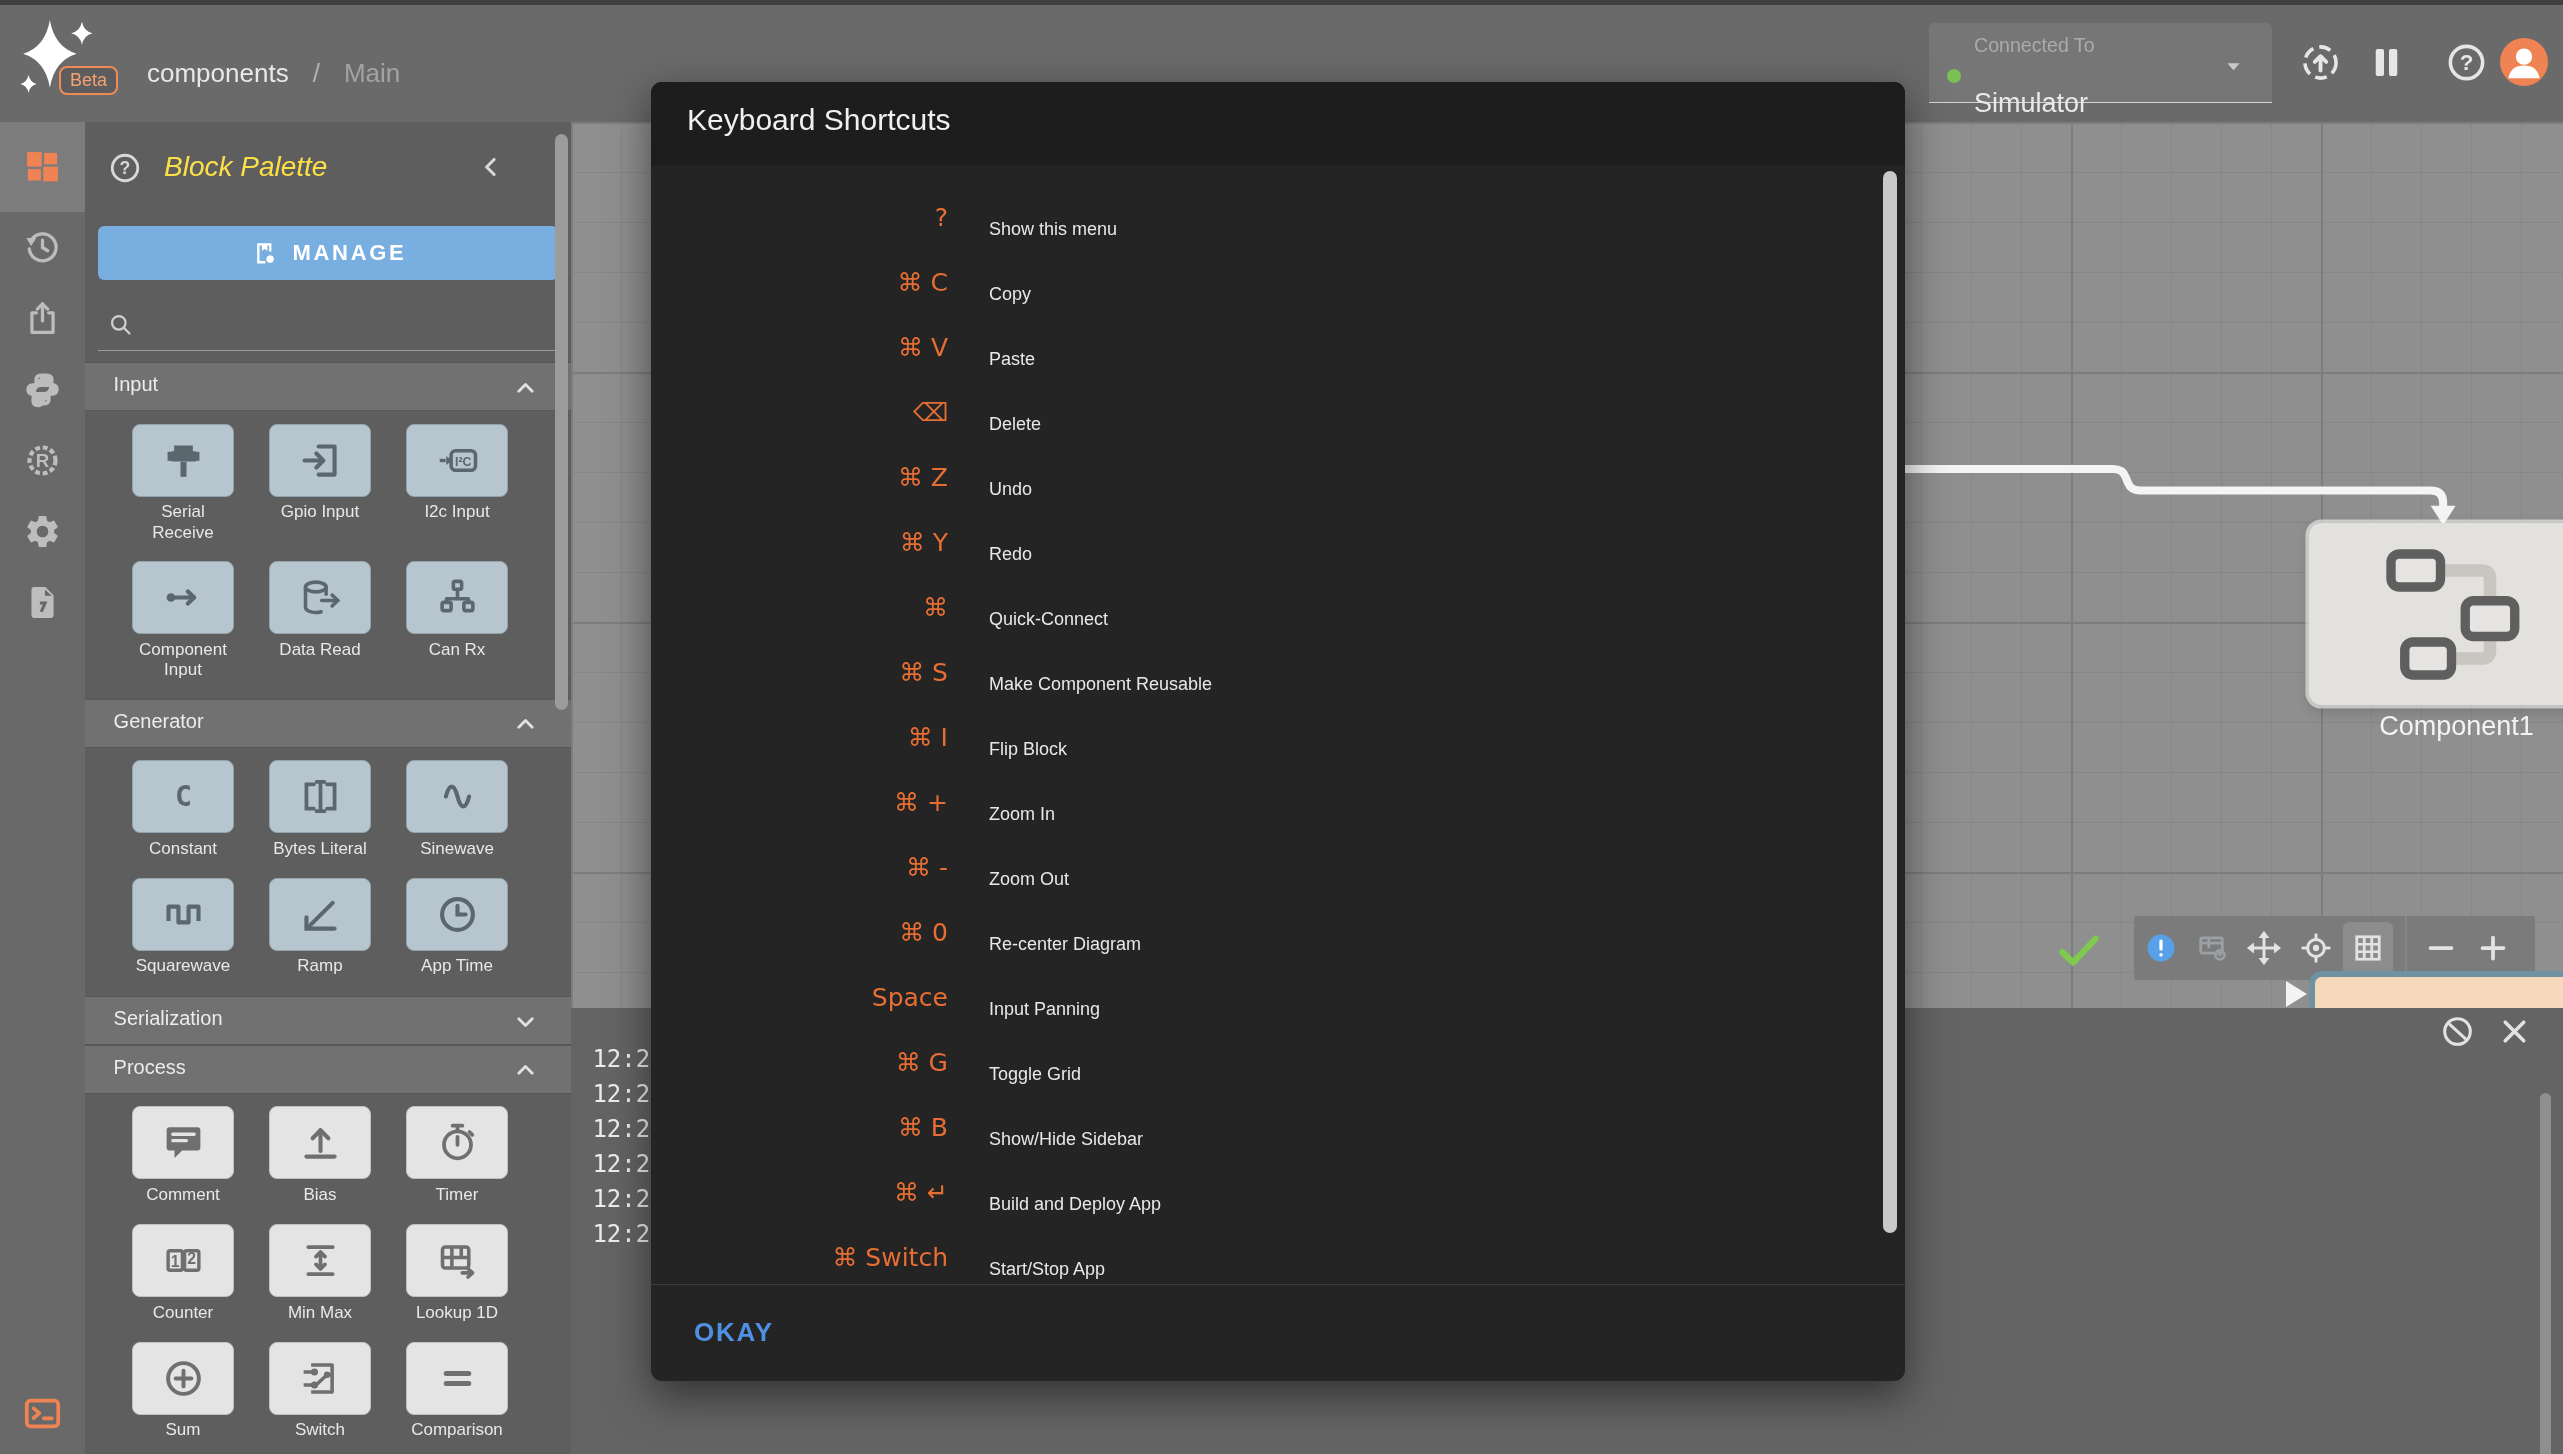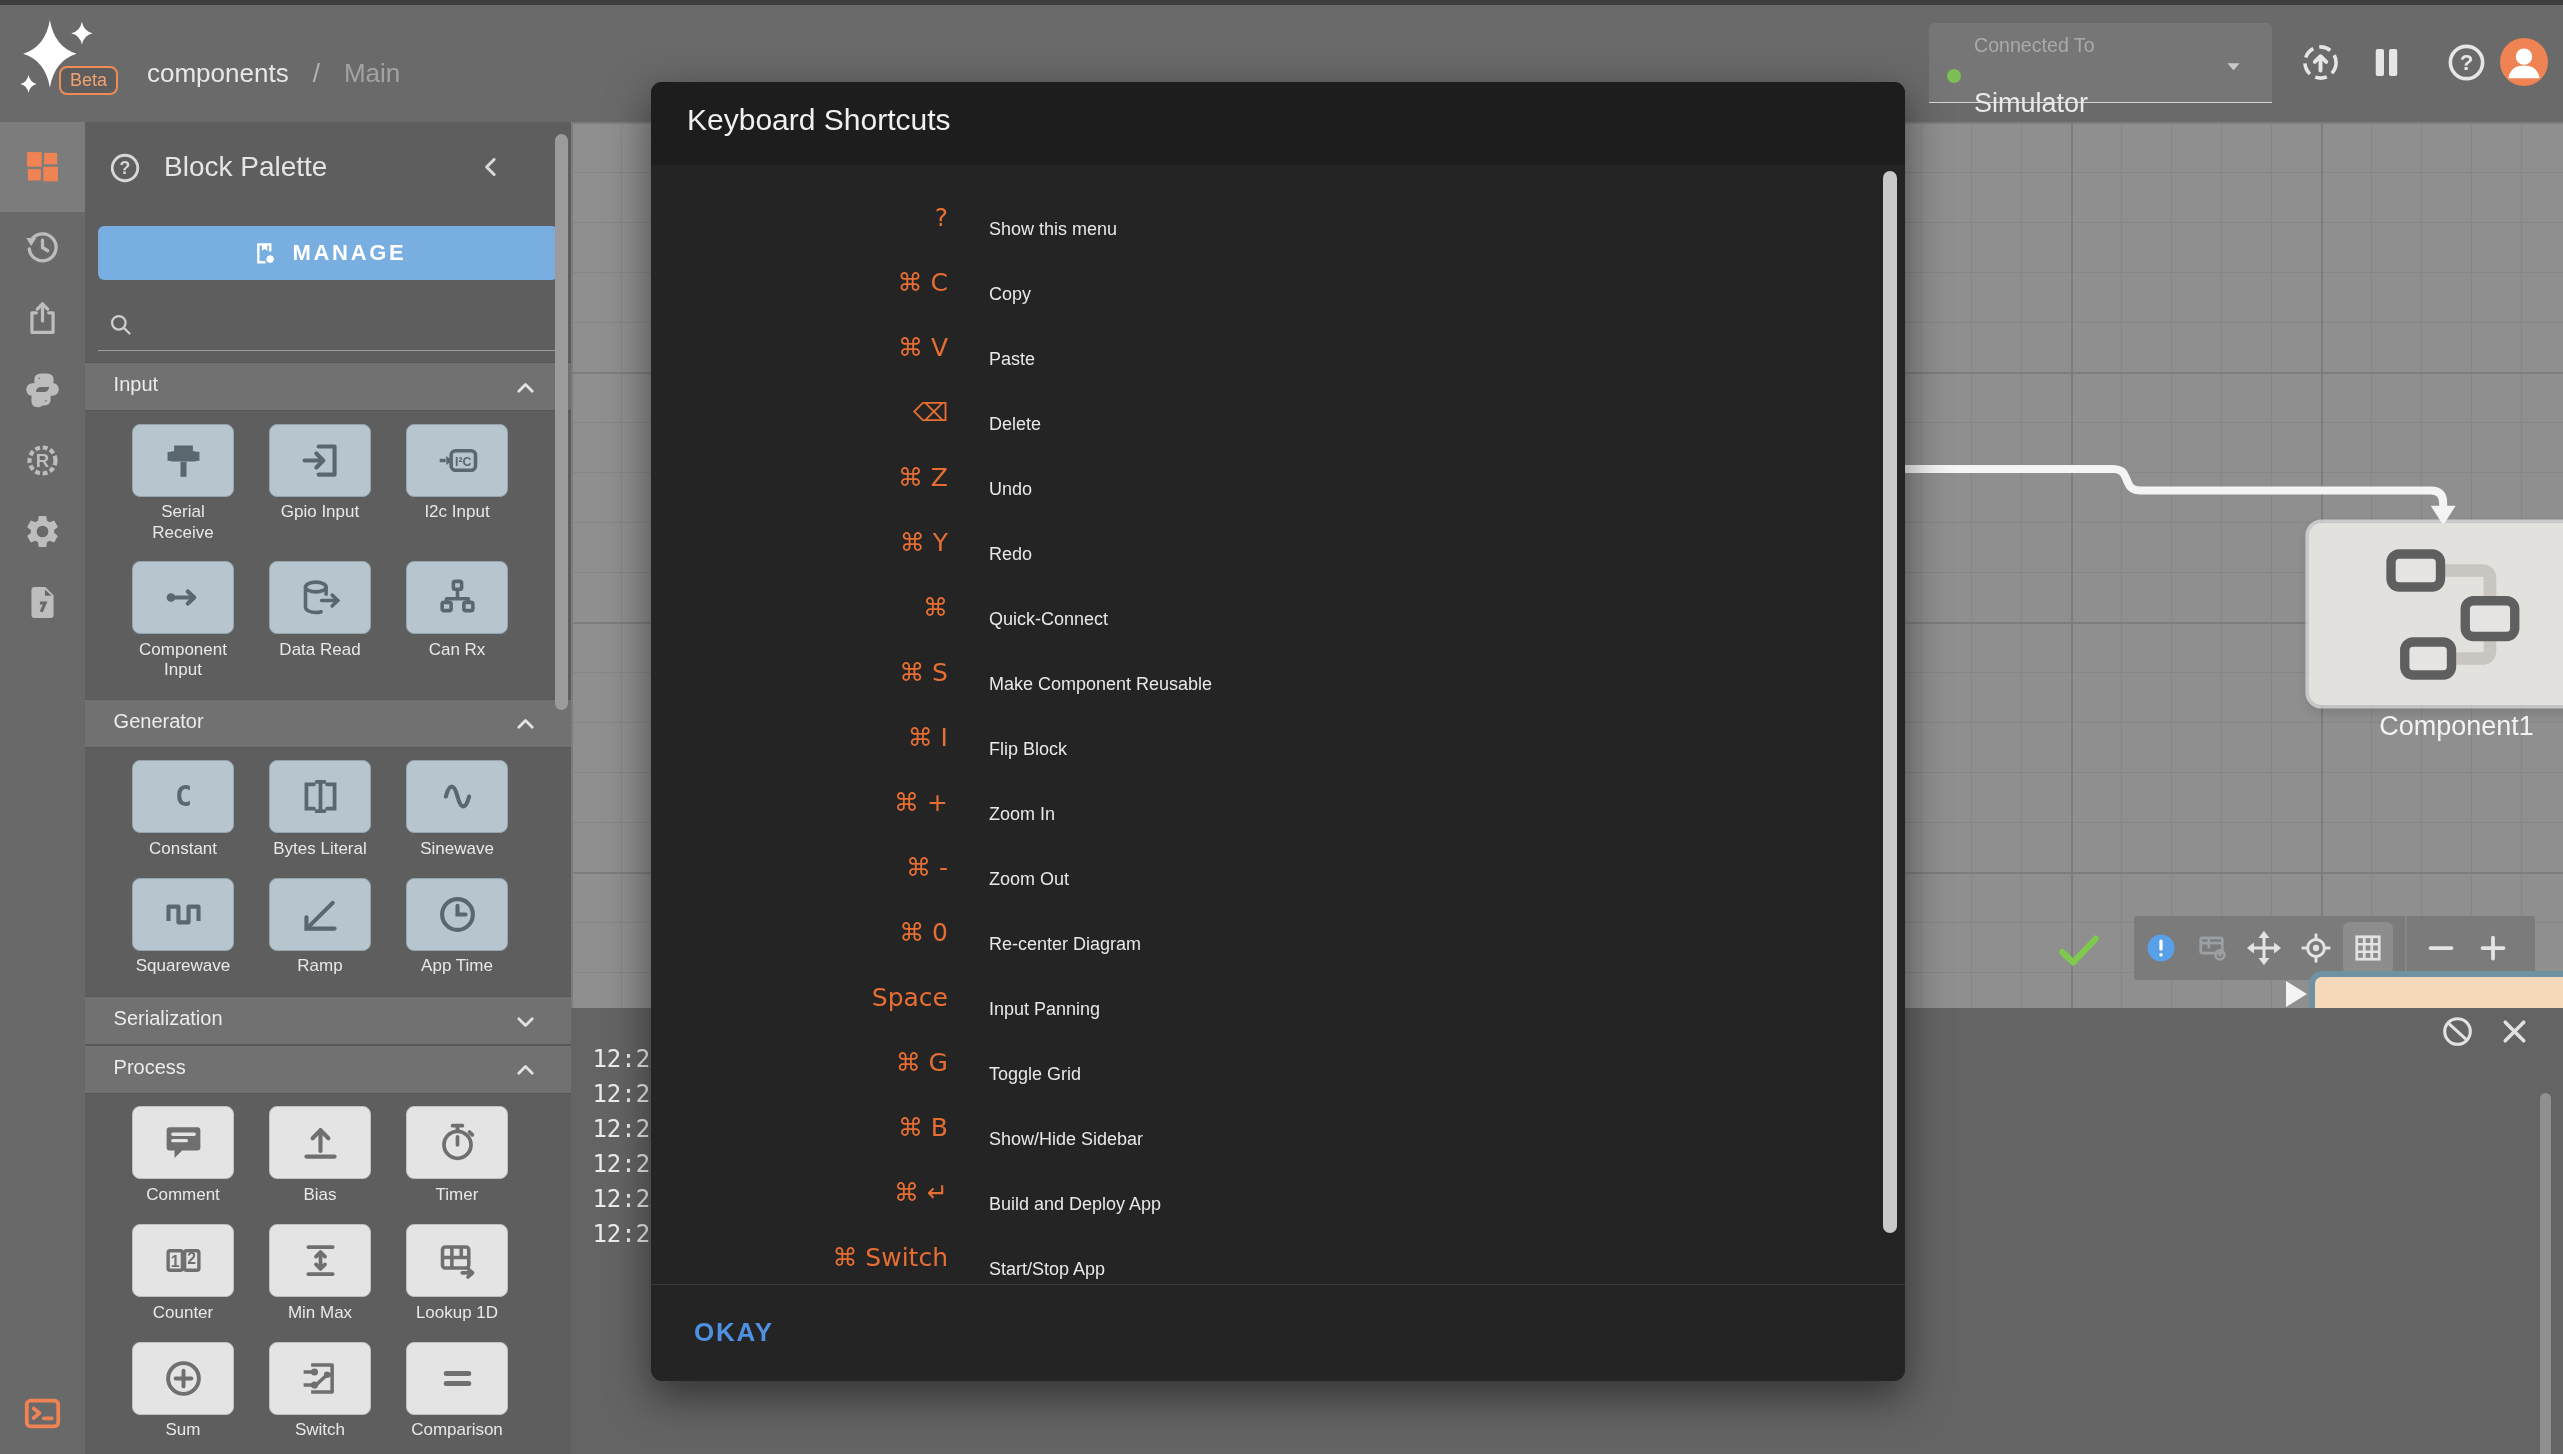--- a/index.html
+++ b/index.html
@@ -34,21 +34,21 @@
   #rail{position:absolute;left:0;top:122px;width:85px;bottom:0;background:#696969;z-index:20;}
   .rail-item{width:85px;height:71px;display:flex;align-items:center;justify-content:center;color:#bdbdbd;}
   .rail-item svg{width:39px;height:39px;}
   .rail-item.active{height:90px;background:#7c7c7c;color:var(--orange,#ef8354);}
   #rail-terminal{position:absolute;left:0;bottom:21.4px;width:85px;display:flex;justify-content:center;color:var(--orange,#ef8354);}
   #rail-terminal svg{width:41px;height:41px;}
   
   #palette{position:absolute;left:85px;top:122px;width:486px;bottom:0;background:#5e5e5e;z-index:20;overflow:hidden;}
   #palette-header{position:relative;height:90px;}
   #palette-help{position:absolute;left:23px;top:28.6px;width:34px;height:34px;color:#d8d8d8;}
-  #palette-title{position:absolute;left:79px;top:28.6px;font-size:28px;color:#e5e5e5;}
+  #palette-title{position:absolute;left:79px;top:28.6px;font-size:28px;color:#fde047;font-style:italic;}
   #palette-collapse{position:absolute;left:391px;top:29.5px;width:30px;height:30px;color:#d8d8d8;}
   #manage-btn{margin:14.3px 13.4px 0 13.4px;height:54px;border-radius:6.2px;background:var(--blue,#78aee0);
       display:flex;align-items:center;justify-content:center;gap:14.3px;color:#fff;}
   #manage-btn svg{width:28.6px;height:28.6px;}
   #manage-label{font-size:22px;font-weight:bold;letter-spacing:2.7px;color:#fff;}
   #search-row{margin:19.6px 13.4px 0 13.4px;height:50px;border-bottom:1.8px solid #9c9c9c;display:flex;align-items:center;}
   #search-row svg{width:27px;height:27px;color:#cfcfcf;margin-left:9px;}
   #search-input{flex:1;background:transparent;border:none;outline:none;color:#eee;font-size:21.4px;margin-left:12.5px;}
   #sections{margin-top:11.6px;}
   .sec-header{position:relative;height:47px;background:#717171;border-top:0.9px solid #585858;border-bottom:0.9px solid #585858;}

